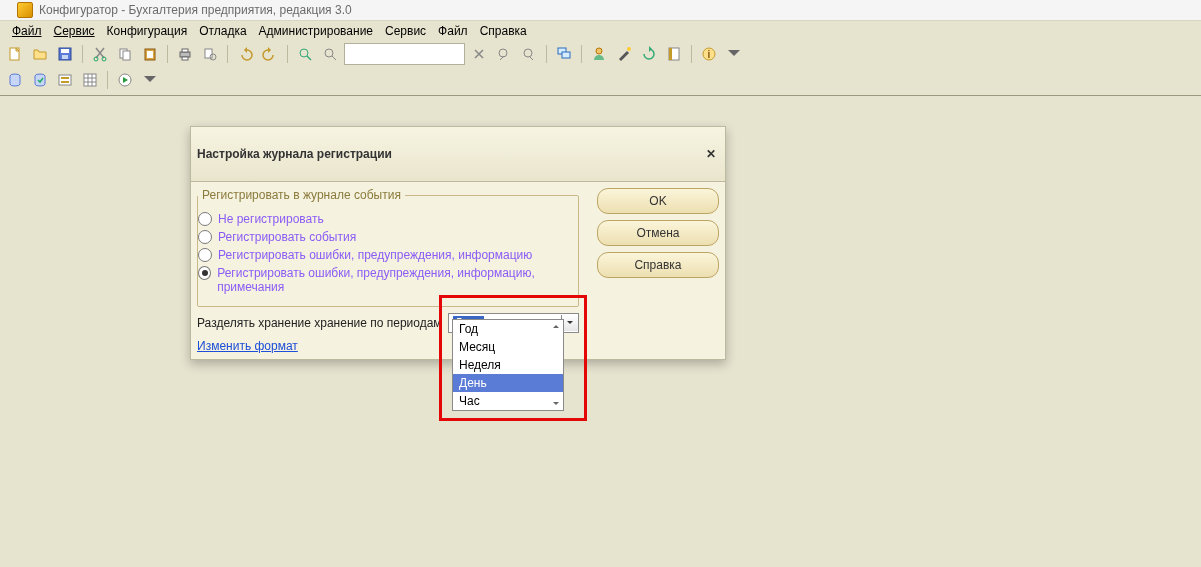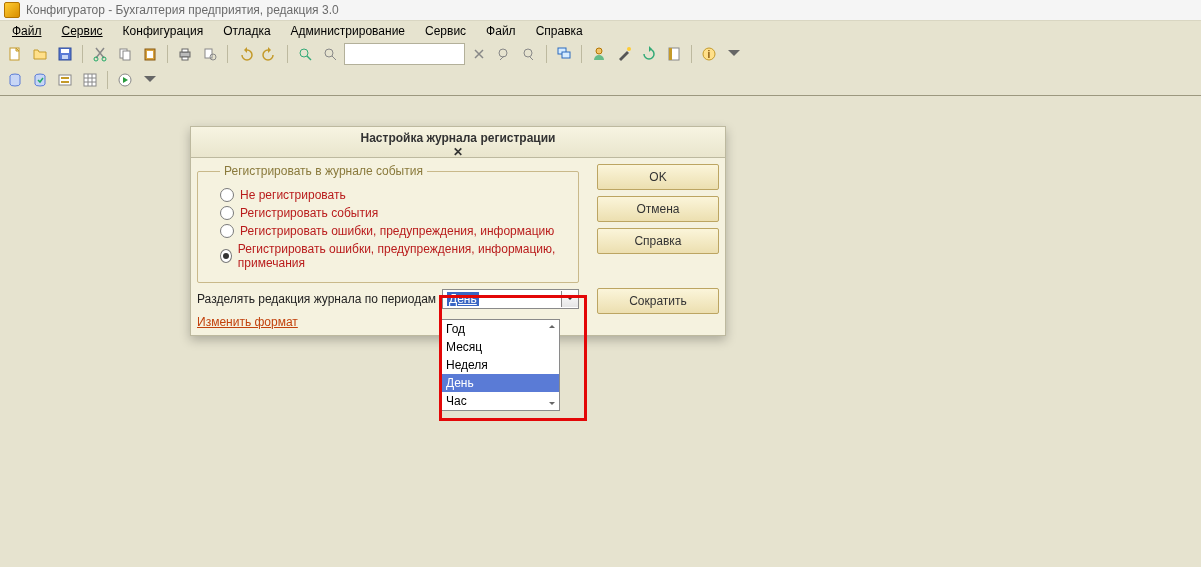--- a/index.html
+++ b/index.html
@@ -1,67 +1,67 @@
 <!DOCTYPE html>
 <html><head>
 <meta charset="utf-8">
 <style>
   html, body { margin:0; padding:0; font-family: "Segoe UI", Arial, sans-serif; font-size:12px; background:#e6e3cf; }
   .window { width:1201px; height:567px; background:#e6e3cf; position:relative; overflow:hidden; }
 
   
-  .titlebar { height:20px; background:#f5f5f5; border-bottom:1px solid #d9d6c2; display:flex; align-items:center; padding:0 4px; gap:6px; }
+  .titlebar { height:20px; background:#f5f5f5; border-bottom:1px solid #d9d6c2; display:flex; align-items:center; padding:0 17px; gap:6px; }
   .app-icon { width:14px; height:14px; background:linear-gradient(135deg,#ffcc33,#d98f00); border:1px solid #b37400; border-radius:2px; }
   .title-text { color:#6b6b6b; font-size:12px; }
 
   
-  .menubar { height:20px; display:flex; align-items:center; gap:8px; padding:0 6px; background:#e6e3cf; }
+  .menubar { height:20px; display:flex; align-items:center; gap:0; padding:0 6px; background:#e6e3cf; }
   .menubar span { padding:2px 6px; cursor:default; }
   .menubar span u { text-decoration:underline; }
 
   
   .toolbar { display:flex; align-items:center; gap:3px; padding:2px 4px; background:#e6e3cf; }
   .toolbar .sep { width:1px; height:18px; background:#bdb99f; margin:0 3px; }
   .tbtn { width:20px; height:20px; display:flex; align-items:center; justify-content:center; border:1px solid transparent; border-radius:2px; cursor:default; }
   .tbtn svg { width:16px; height:16px; }
   .tinput { width:115px; height:18px; border:1px solid #b3b09a; background:#fff; }
   .hr-line { height:1px; background:#9c987f; margin-top:2px; }
 
   
   .dialog { position:absolute; left:190px; top:126px; width:534px; background:#f5f2df; border:1px solid #bdb99f; box-shadow:0 4px 10px rgba(0,0,0,.25); }
-  .dlg-title { height:22px; display:flex; align-items:center; justify-content:space-between; padding:4px 6px; font-weight:bold; color:#333; background:linear-gradient(#f7f4e2,#e9e5cd); border-bottom:1px solid #bdb99f;flex-direction:column; }
+  .dlg-title { height:22px; display:flex; align-items:center; justify-content:space-between; padding:16px 6px; font-weight:bold; color:#333; background:linear-gradient(#f7f4e2,#e9e5cd); border-bottom:1px solid #bdb99f; }
   .close-x { width:16px; height:16px; display:flex; align-items:center; justify-content:center; font-weight:bold; color:#333; cursor:default; }
   .dlg-body { display:flex; padding:6px; gap:10px; }
   .left-col { flex:1; }
   .right-col { width:130px; display:flex; flex-direction:column; gap:6px; }
 
-  fieldset.group { border:1px solid #c9b98a; border-radius:2px; padding:6px 22px 8px; margin:0 0 6px 0; }
+  fieldset.group { border:1px solid #c9b98a; border-radius:2px; padding:6px 0 8px; margin:0 0 6px 0; }
   fieldset.group legend { color:#8a7a3c; padding:0 4px; font-size:12px; }
-  .radio-row { display:flex; align-items:center; gap:6px; margin:4px 0; color:#b91c1c; }
+  .radio-row { display:flex; align-items:flex-start; gap:6px; margin:4px 0; color:#8b5cf6; }
   .radio { width:12px; height:12px; border:1px solid #7a7a7a; border-radius:50%; background:#fff; display:flex; align-items:center; justify-content:center; }
   .radio.selected::after { content:""; width:6px; height:6px; border-radius:50%; background:#333; }
 
   .field-row { display:flex; align-items:center; gap:6px; margin:6px 0; color:#222; }
   .select-box { position:relative; flex:1; }
   .select-display { height:18px; border:1px solid #8a8a8a; background:#fff; display:flex; align-items:center; justify-content:space-between; padding:0 0 0 4px; font-size:12px; }
   .select-display .val { background:#3a66c4; color:#fff; padding:0 2px; text-decoration:underline; }
   .chev { width:16px; height:16px; border-left:1px solid #8a8a8a; display:flex; align-items:center; justify-content:center; background:linear-gradient(#fff,#e6e6e6); }
   .chev svg { width:8px; height:8px; }
 
   .highlight-wrap { position:absolute; border:3px solid #e30707; pointer-events:none; z-index:50; }
 
   .dropdown-list { position:absolute; background:#fff; border:1px solid #8a8a8a; z-index:40; font-size:12px; box-sizing:border-box; }
   .dropdown-list .opt { padding:2px 6px; cursor:default; }
   .dropdown-list .opt.sel { background:#5a7bd6; color:#fff; }
   .dropdown-list .scroll-hint { position:absolute; right:2px; top:2px; bottom:2px; width:10px; display:flex; flex-direction:column; justify-content:space-between; align-items:center; }
   .dropdown-list .scroll-hint svg { width:8px; height:8px; }
 
-  .link-row a { color:#c2410c; text-decoration:underline; }
-
-  .btn { height:24px; border:1px solid #bca562; background:linear-gradient(#fbf5da,#ecdfb0); border-radius:2px; display:flex; align-items:center; justify-content:center; color:#333; font-size:12px; cursor:default;margin-left:8px; }
+  .link-row a { color:#1d4ed8; text-decoration:underline; }
+
+  .btn { height:24px; border:1px solid #bca562; background:linear-gradient(#fbf5da,#ecdfb0); border-radius:11px; display:flex; align-items:center; justify-content:center; color:#333; font-size:12px; cursor:default;margin-left:8px; }
 </style>
 </head>
 <body>
 
 <div class="window">
 
   <div class="titlebar">
     <div class="app-icon"></div>
     <div class="title-text">Конфигуратор - Бухгалтерия предприятия, редакция 3.0</div>
   </div>
@@ -284,21 +284,21 @@
             <span class="radio"></span>
             <span>Регистрировать ошибки, предупреждения, информацию</span>
           </div>
           <div class="radio-row">
             <span class="radio selected"></span>
             <span>Регистрировать ошибки, предупреждения, информацию, примечания</span>
           </div>
         </fieldset>
 
         <div class="field-row">
-          <span>Разделять редакция журнала по периодам</span>
+          <span>Разделять хранение хранение по периодам</span>
           <div class="select-box" id="select-anchor">
             <div class="select-display">
               <span class="val">День</span>
               <span class="chev">
                   <svg viewBox="0 0 8 8">
                     <path d="M1 2l3 3 3-3z" fill="#333"></path>
                   </svg>
                 </span>
             </div>
           </div>
@@ -307,28 +307,27 @@
         <div class="link-row">
           <a href="#">Изменить формат</a>
         </div>
       </div>
 
       <div class="right-col">
         <div class="btn">OK</div>
         <div class="btn">Отмена</div>
         <div class="btn">Справка</div>
         <div style="height:22px"></div>
-        <div class="btn">Сократить</div>
       </div>
     </div>
   </div>
 
   <div class="highlight-wrap" id="red-box" style="left: 438.641px; top: 295px; width: 142.359px; height: 120px;"></div>
 
-  <div class="dropdown-list" id="period-dropdown" style="left: 439px; top: 319px; width: 121px;">
+  <div class="dropdown-list" id="period-dropdown" style="left: 452px; top: 319px; width: 112px;">
     <div class="opt">Год</div>
     <div class="opt">Месяц</div>
     <div class="opt">Неделя</div>
     <div class="opt sel">День</div>
     <div class="opt">Час</div>
     <div class="scroll-hint">
       <svg viewBox="0 0 8 8">
           <path d="M1 6l3-3 3 3z" fill="#666"></path>
         </svg>
       <svg viewBox="0 0 8 8">

